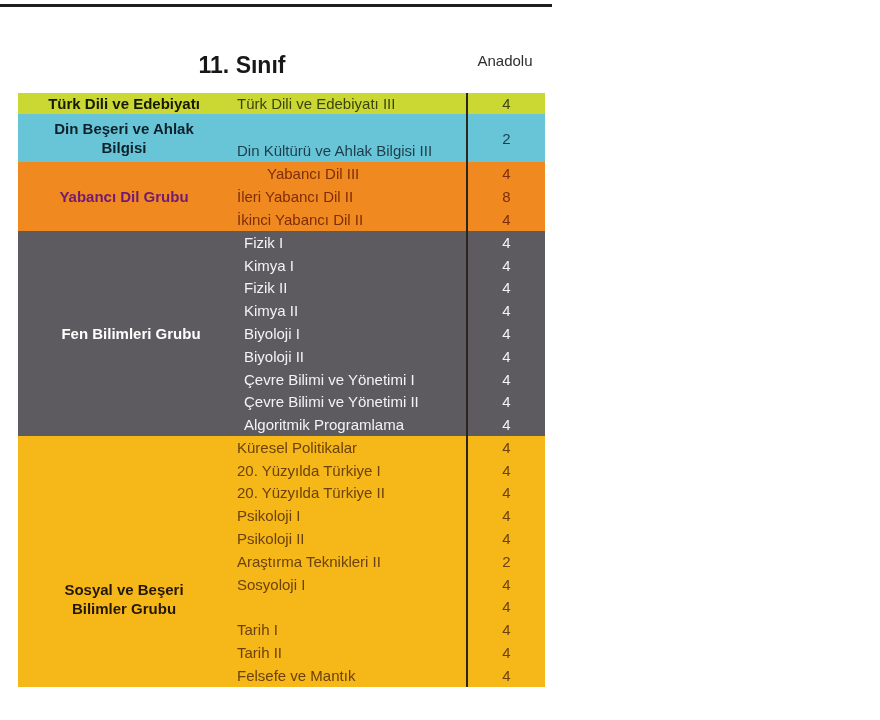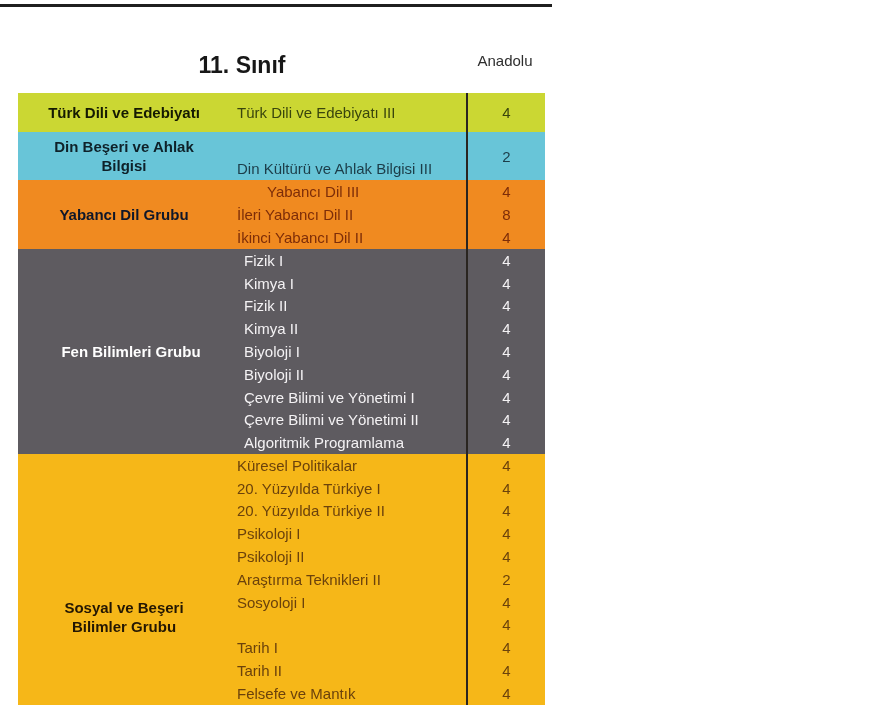--- a/index.html
+++ b/index.html
@@ -44,21 +44,21 @@
   .sec-sosyal .group-cell span{max-width:150px;display:inline-block;}
 </style>
 </head>
 <body>
 
 <div class="screen">
   <div class="topbar"></div>
   <div class="page-title">11. Sınıf</div>
   <div class="col-header">Anadolu</div>
   <div class="table">
-      <div class="section" style="background: rgb(203, 215, 51); height: 39px;">
+      <div class="section" style="background: rgb(203, 215, 51); height: 21px;">
         <div class="group-cell" style="color: rgb(21, 26, 2);">
           <span>Türk Dili ve Edebiyatı</span>
         </div>
         <div class="courses">
           <div class="course-row">
             <div class="course-name" style="color: rgb(57, 69, 13);">Türk Dili ve Edebiyatı III</div>
             <div class="hours" style="color: rgb(57, 69, 13); border-left-color: rgb(42, 37, 32);">4</div>
           </div>
         </div>
       </div>
@@ -67,21 +67,21 @@
           <span>Din Beşeri ve Ahlak Bilgisi</span>
         </div>
         <div class="courses">
           <div class="course-row">
             <div class="course-name" style="color: rgb(28, 61, 73);">Din Kültürü ve Ahlak Bilgisi III</div>
             <div class="hours" style="color: rgb(28, 61, 73); border-left-color: rgb(42, 37, 32);">2</div>
           </div>
         </div>
       </div>
       <div class="section" style="background: rgb(240, 138, 32); height: 69px;">
-        <div class="group-cell" style="color: #0f172a;">
+        <div class="group-cell" style="color: #701a75;">
           <span>Yabancı Dil Grubu</span>
         </div>
         <div class="courses">
           <div class="course-row">
             <div class="course-name" style="color: rgb(125, 45, 8); margin-left: 30px;">Yabancı Dil III</div>
             <div class="hours" style="color: rgb(125, 45, 8); border-left-color: rgb(42, 37, 32);">4</div>
           </div>
           <div class="course-row">
             <div class="course-name" style="color: rgb(125, 45, 8);">İleri Yabancı Dil II</div>
             <div class="hours" style="color: rgb(125, 45, 8); border-left-color: rgb(42, 37, 32);">8</div>

